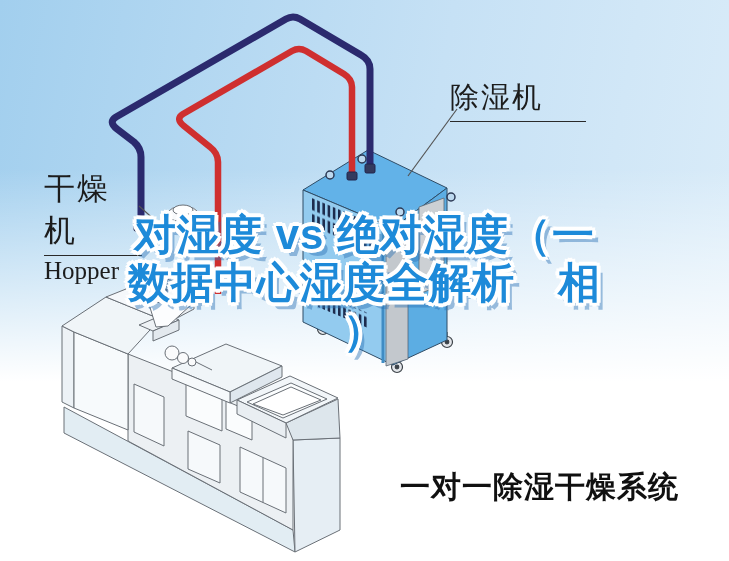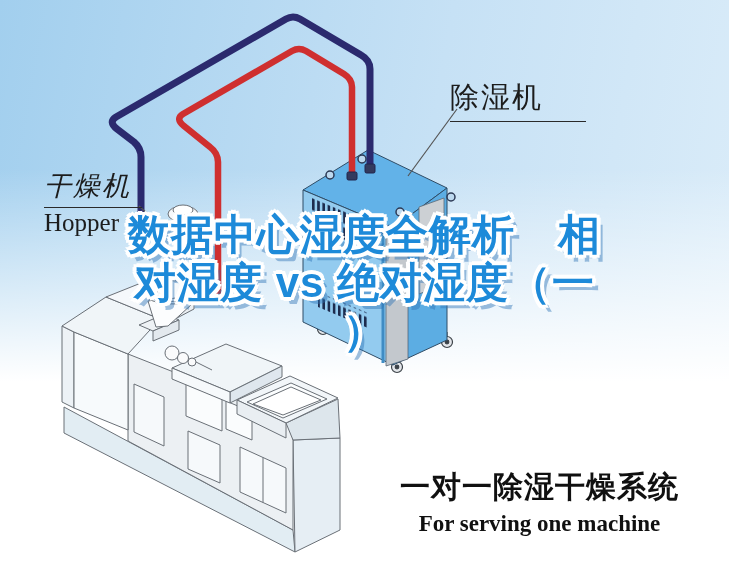--- a/index.html
+++ b/index.html
@@ -11,21 +11,21 @@
       linear-gradient(100deg, #a2cfee 0%, #c6e1f5 55%, #dcedf9 100%);
   }
   #stage svg{position:absolute;left:0;top:0;}
   .callout{position:absolute;text-align:left;color:#1c1c1c;}
   .callout .zh{
     display:block;font-family:"Liberation Serif",serif;
     border-bottom:1.6px solid #2a2a2a;padding-bottom:3px;letter-spacing:2px;
   }
   .callout .en{display:block;font-family:"Liberation Serif",serif;margin-top:1px;}
   #hopper-label{left:44px;top:168px;width:98px;}
-  #hopper-label .zh{font-size:27px;font-style:italic;}
+  #hopper-label .zh{font-size:31px;}
   #hopper-label .en{font-size:25px;}
   #dehu-label{left:450px;top:78px;width:136px;}
   #dehu-label .zh{font-size:29px;}
   #dehu-label .en{font-size:23px;}
   #main-title{
     position:absolute;left:58px;right:58px;top:211px;z-index:5;
     text-align:center;font-weight:800;font-size:42px;line-height:48px;
     letter-spacing:1px;color:#1d8ad9;
     text-shadow:
       -4px 0 0 #fff, 4px 0 0 #fff, 0 -4px 0 #fff, 0 4px 0 #fff,
@@ -152,23 +152,22 @@
   <div class="callout" id="hopper-label">
     <span class="zh">干燥机</span>
     <span class="en">Hopper</span>
   </div>
 
   <div class="callout" id="dehu-label">
     <span class="zh">除湿机</span>
   </div>
 
   <div id="main-title">
+    <div>对湿度 vs 绝对湿度（一</div>
     <div>数据中心湿度全解析　相</div>
-    <div>对湿度 vs 绝对湿度（一</div>
     <div>）</div>
   </div>
 
   <div id="caption">
     <span class="zh">一对一除湿干燥系统</span>
-    <span class="en">For serving one machine</span>
   </div>
 
 </div>
 
 </body></html>

